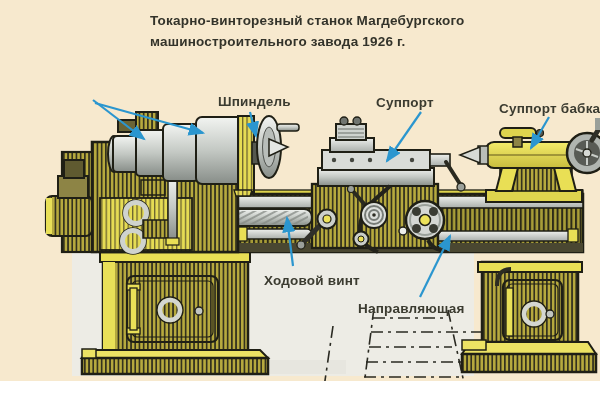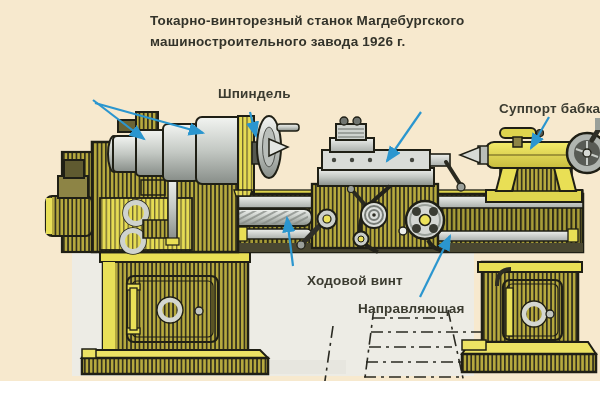--- a/index.html
+++ b/index.html
@@ -14,24 +14,24 @@
     position:absolute;z-index:2;
     font-weight:700;font-size:13.5px;line-height:20px;
     color:#3b3b30;white-space:pre-line;letter-spacing:.2px;
   }
   .title{
     position:absolute;z-index:2;left:150px;top:10px;width:340px;
     font-weight:700;font-size:13.5px;line-height:21px;
     color:#33332a;white-space:pre-line;letter-spacing:.2px;
   }
   .lbl-pulleys{left:4px;top:90px;width:120px;}
-  .lbl-spindle{left:218px;top:84px;text-align:right;}
+  .lbl-spindle{left:218px;top:92px;text-align:right;}
   .lbl-support{left:376px;top:93px;}
   .lbl-tailstock{left:499px;top:99px;}
-  .lbl-leadscrew{left:264px;top:271px;margin-left:43px;}
+  .lbl-leadscrew{left:264px;top:271px;}
   .lbl-guideway{left:358px;top:299px;}
 </style>
 </head>
 <body>
 
 <div class="stage">
 
   <svg width="600" height="401" viewBox="0 0 600 401">
     <defs>
       <pattern id="hatch" width="4.2" height="6" patternUnits="userSpaceOnUse">
@@ -252,17 +252,18 @@
       <path d="M421,112 L387,161" marker-end="url(#ah)"></path>
       <path d="M549,117 L531,148" marker-end="url(#ah)"></path>
       <path d="M293,266 L287,218" marker-end="url(#ah)"></path>
       <path d="M420,297 L450,236" marker-end="url(#ah)"></path>
     </g>
   </svg>
 
   <div class="title">Токарно-винторезный станок Магдебургского
 машиностроительного завода 1926 г.</div>
   <div class="lbl lbl-spindle">Шпиндель</div>
+  <div class="lbl lbl-support">Суппорт</div>
   <div class="lbl lbl-tailstock">Суппорт бабка</div>
   <div class="lbl lbl-leadscrew">Ходовой винт</div>
   <div class="lbl lbl-guideway">Направляющая</div>
 
 </div>
 
 </body></html>

